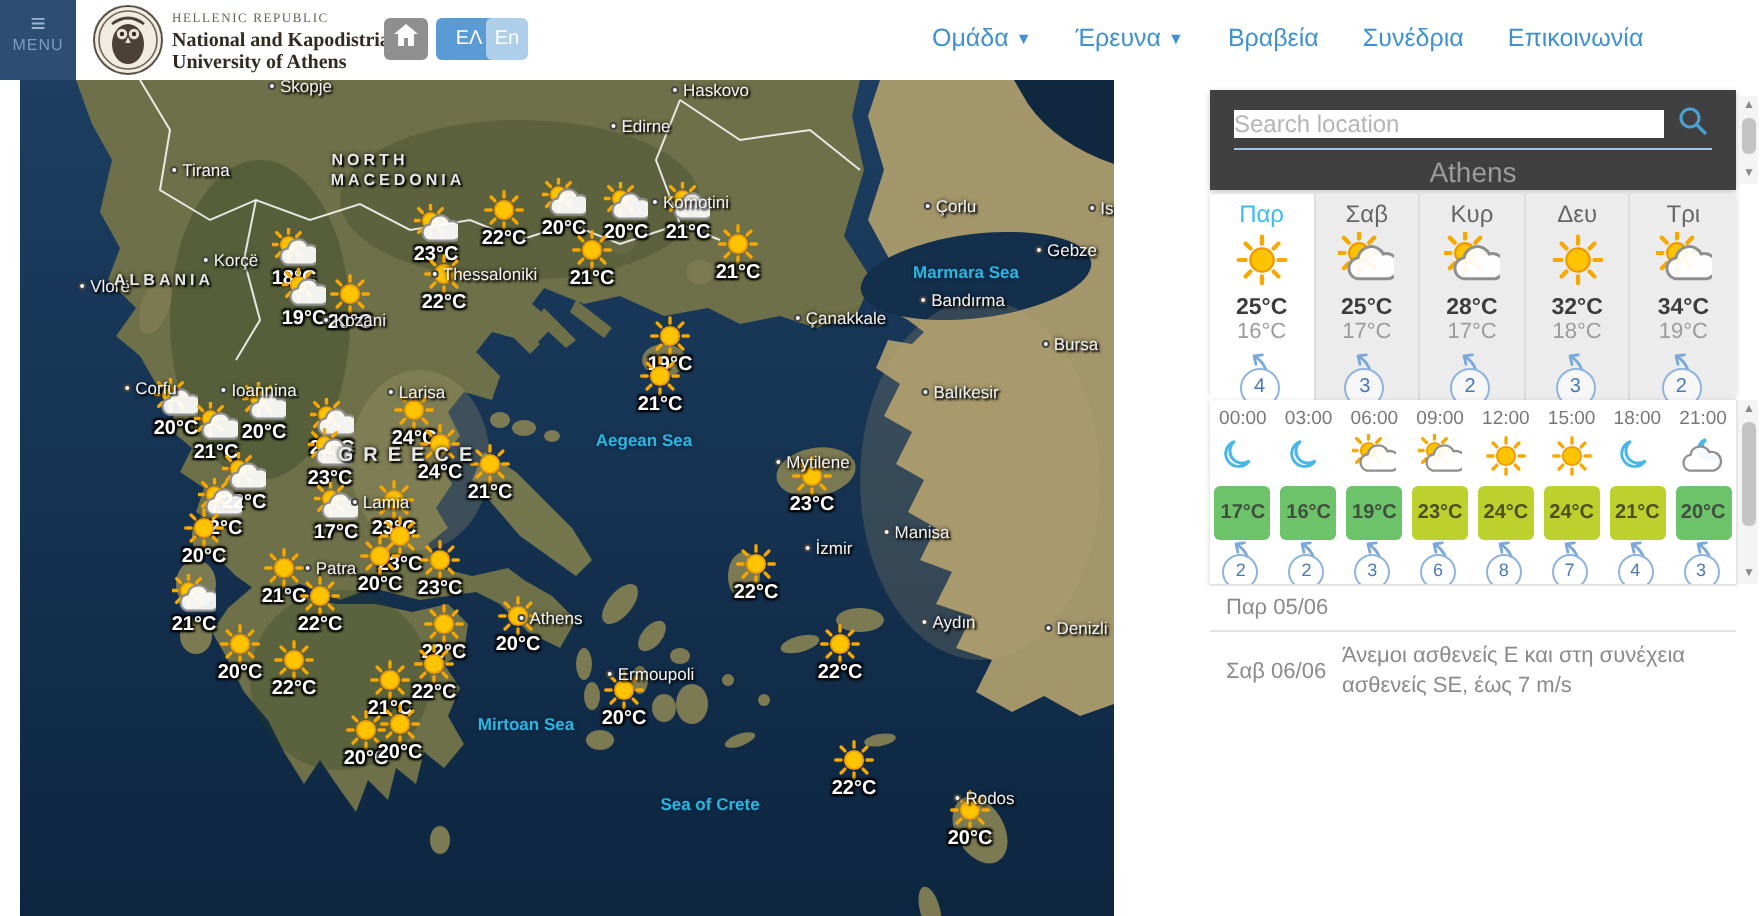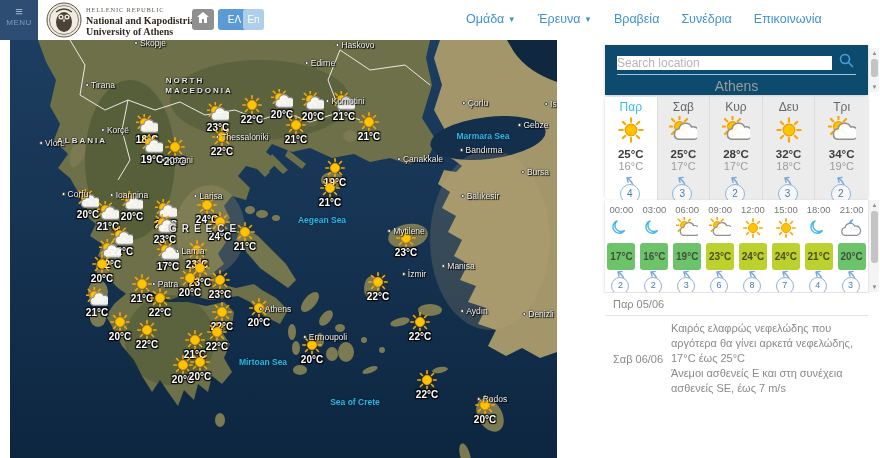--- a/index.html
+++ b/index.html
@@ -39,21 +39,21 @@
   .maplabel { position:absolute; transform:translate(-50%,-50%); font-size:8.5px; color:#f2f2f2;
       white-space:nowrap; text-shadow:1px 1px 1px #000,0 0 2px #000; }
   .maplabel .dot { display:inline-block; width:4px; height:4px; border-radius:50%;
       background:#fff; border:1px solid #444; margin-right:2px; vertical-align:1px; }
   .maplabel.sea { color:#2fb4e0; font-weight:bold; text-shadow:0 0 2px #05263d; }
   .maplabel.country { color:#e6e6e6; font-weight:bold; letter-spacing:2px; font-size:8px; }
   .maplabel.big { font-size:10px; letter-spacing:5px; }
 
   
   #panel { position:absolute; left:605px; top:45px; width:263px; }
-  #search-card { position:relative; width:263px; height:50px; background:#0c4a6e;
+  #search-card { position:relative; width:263px; height:50px; background:#404040;
       box-shadow:0 1px 3px rgba(0,0,0,.22); padding:8px 12px 0 12px; }
   #search-input { width:215px; border:none; outline:none; font-size:12px; color:#444;
       font-family:"Liberation Sans",sans-serif; }
   #search-input::placeholder { color:#b5b5b5; }
   #search-underline { border-bottom:1px solid #9ec7ea; margin-top:3px; }
   #search-icon { position:absolute; right:14px; top:8px; cursor:pointer; }
   #location-title { text-align:center; font-size:14px; color:#9b9b9b; margin-top:3px; }
 
   #day-tabs { position:absolute; top:52px; left:0; width:263px; height:100px; display:grid;
       grid-template-columns:repeat(5,1fr); background:#fff; box-shadow:0 1px 3px rgba(0,0,0,.18); }
@@ -1142,19 +1142,18 @@
       <div class="arr" style="bottom:0">▼</div>
     </div>
 
     <div id="forecast-rows">
         <div class="frow">
           <div class="frow-day">Παρ 05/06</div>
         </div>
         <div class="frow">
           <div class="frow-day">Σαβ 06/06</div>
     <div class="frow-text">
-      <div>Καιρός ελαφρώς νεφελώδης που αργότερα θα γίνει αρκετά νεφελώδης, 17°C έως 25°C</div>
       <div>Άνεμοι ασθενείς E και στη συνέχεια ασθενείς SE, έως 7 m/s</div>
     </div>
         </div>
       </div>
   </div>
 </div>
 
 </body></html>

